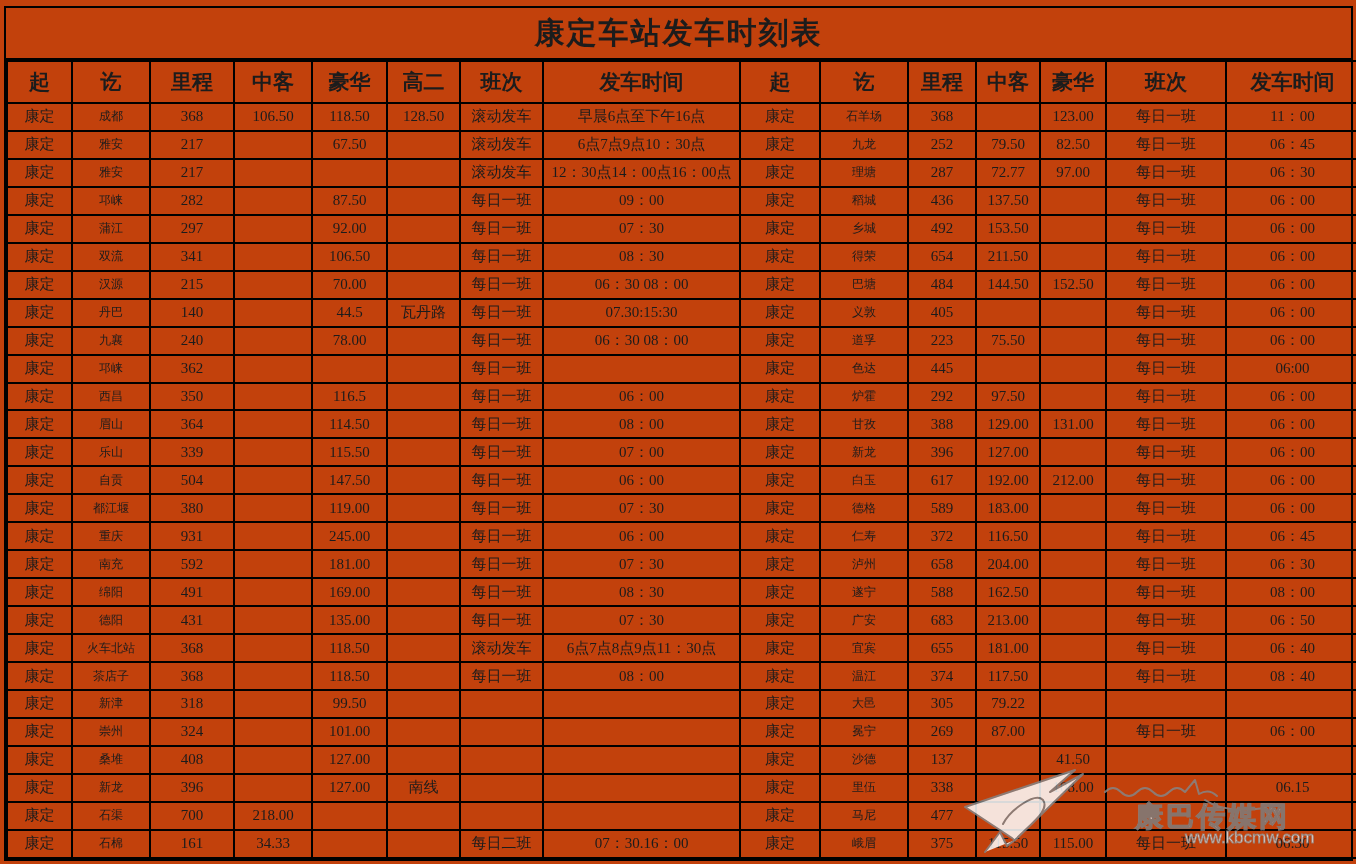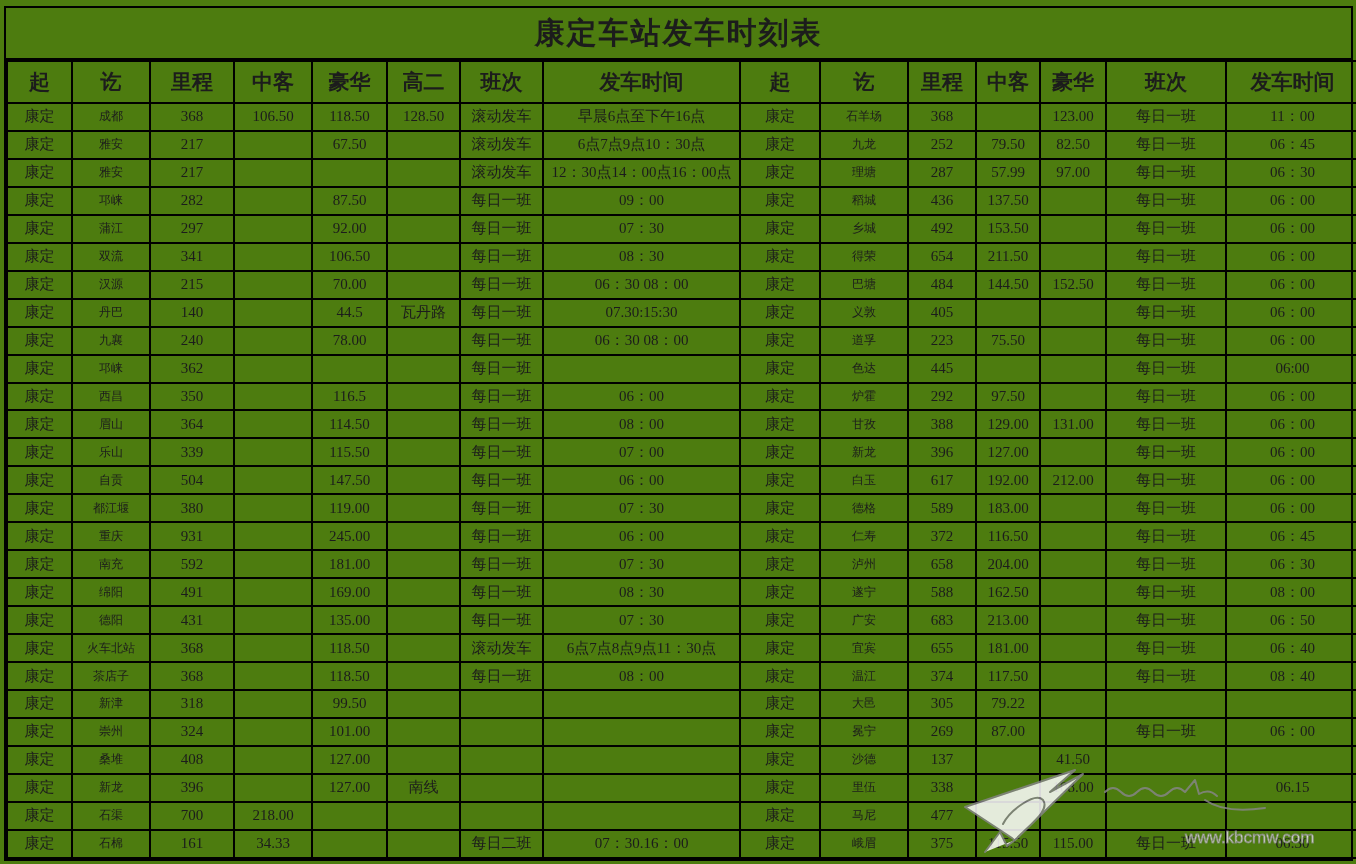--- a/index.html
+++ b/index.html
@@ -1,20 +1,20 @@
 <!DOCTYPE html>
 <html><head>
 <meta charset="utf-8">
 <style>
   html, body { margin: 0; padding: 0; background: #f2f2f2; }
   .sheet {
     position: relative;
     width: 1356px;
     height: 864px;
-    background: #4d7c0f;
+    background: #c2410c;
     font-family: "Liberation Serif", serif;
     color: #1c1c1c;
     overflow: hidden;
     box-sizing: border-box;
   }
   .frame {
     position: absolute;
     left: 4px; top: 6px; right: 3px; bottom: 3px;
     border: 2px solid #000;
     box-sizing: border-box;
@@ -431,21 +431,21 @@
               <td>252</td>
               <td>79.50</td>
               <td>82.50</td>
               <td>每日一班</td>
               <td>06：45</td>
             </tr>
             <tr>
               <td>康定</td>
               <td class="dest">理塘</td>
               <td>287</td>
-              <td>57.99</td>
+              <td>72.77</td>
               <td>97.00</td>
               <td>每日一班</td>
               <td>06：30</td>
             </tr>
             <tr>
               <td>康定</td>
               <td class="dest">稻城</td>
               <td>436</td>
               <td>137.50</td>
               <td></td>
@@ -666,15 +666,16 @@
   </div>
 
   <div class="watermark">
     <svg class="wm-svg" width="340" height="100" viewBox="0 0 340 100" fill="none" stroke="#858585" stroke-width="2" stroke-linejoin="round" stroke-linecap="round">
       <path d="M10 45 L120 8 L95 30 L128 12 L60 78 Z" fill="#ffffff"></path>
       <path d="M60 78 C 78 60, 95 48, 88 38 C 80 30, 55 48, 48 62" fill="#ffffff"></path>
       <path d="M30 90 L45 70 L52 84 L60 78" fill="#ffffff"></path>
       <path d="M150 30 q 8 -8 16 0 q 8 8 16 0 q 8 -8 16 0 q 8 8 16 0 q 8 -8 16 0 l 10 -12 l 4 14 q 10 -6 18 2"></path>
       <path d="M250 38 q 20 14 60 8"></path>
     </svg>
+    <span class="wm-name">康巴传媒网</span>
     <span class="wm-url">www.kbcmw.com</span>
   </div>
 </div>
 
 </body></html>

